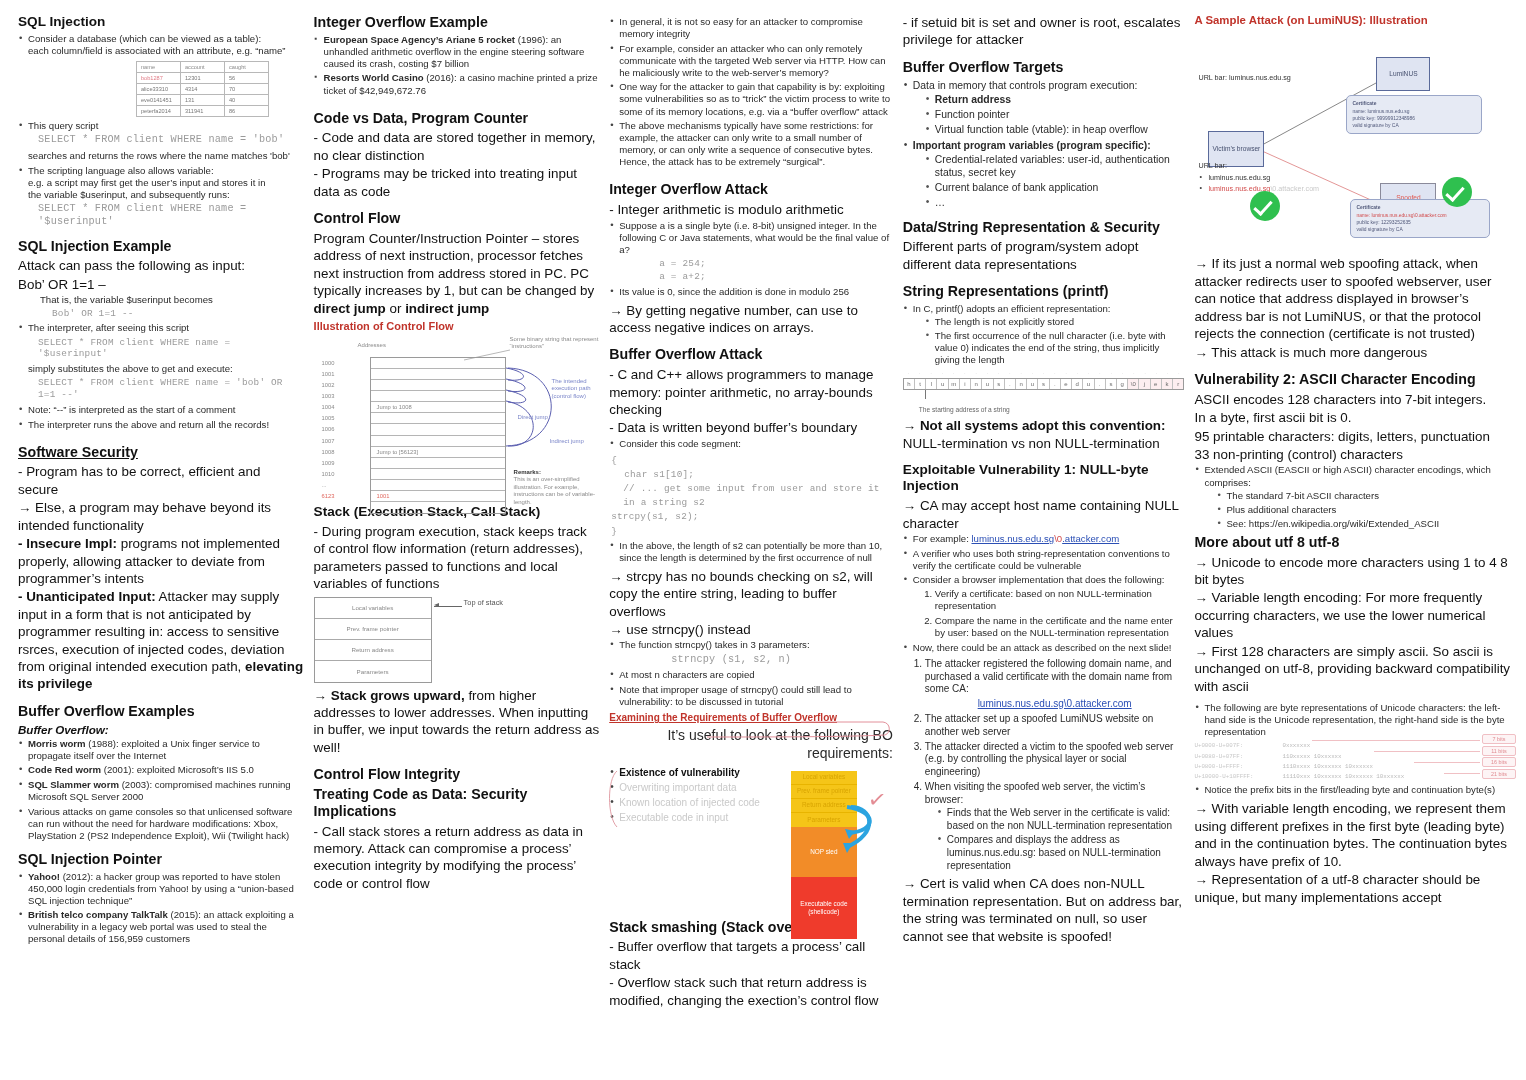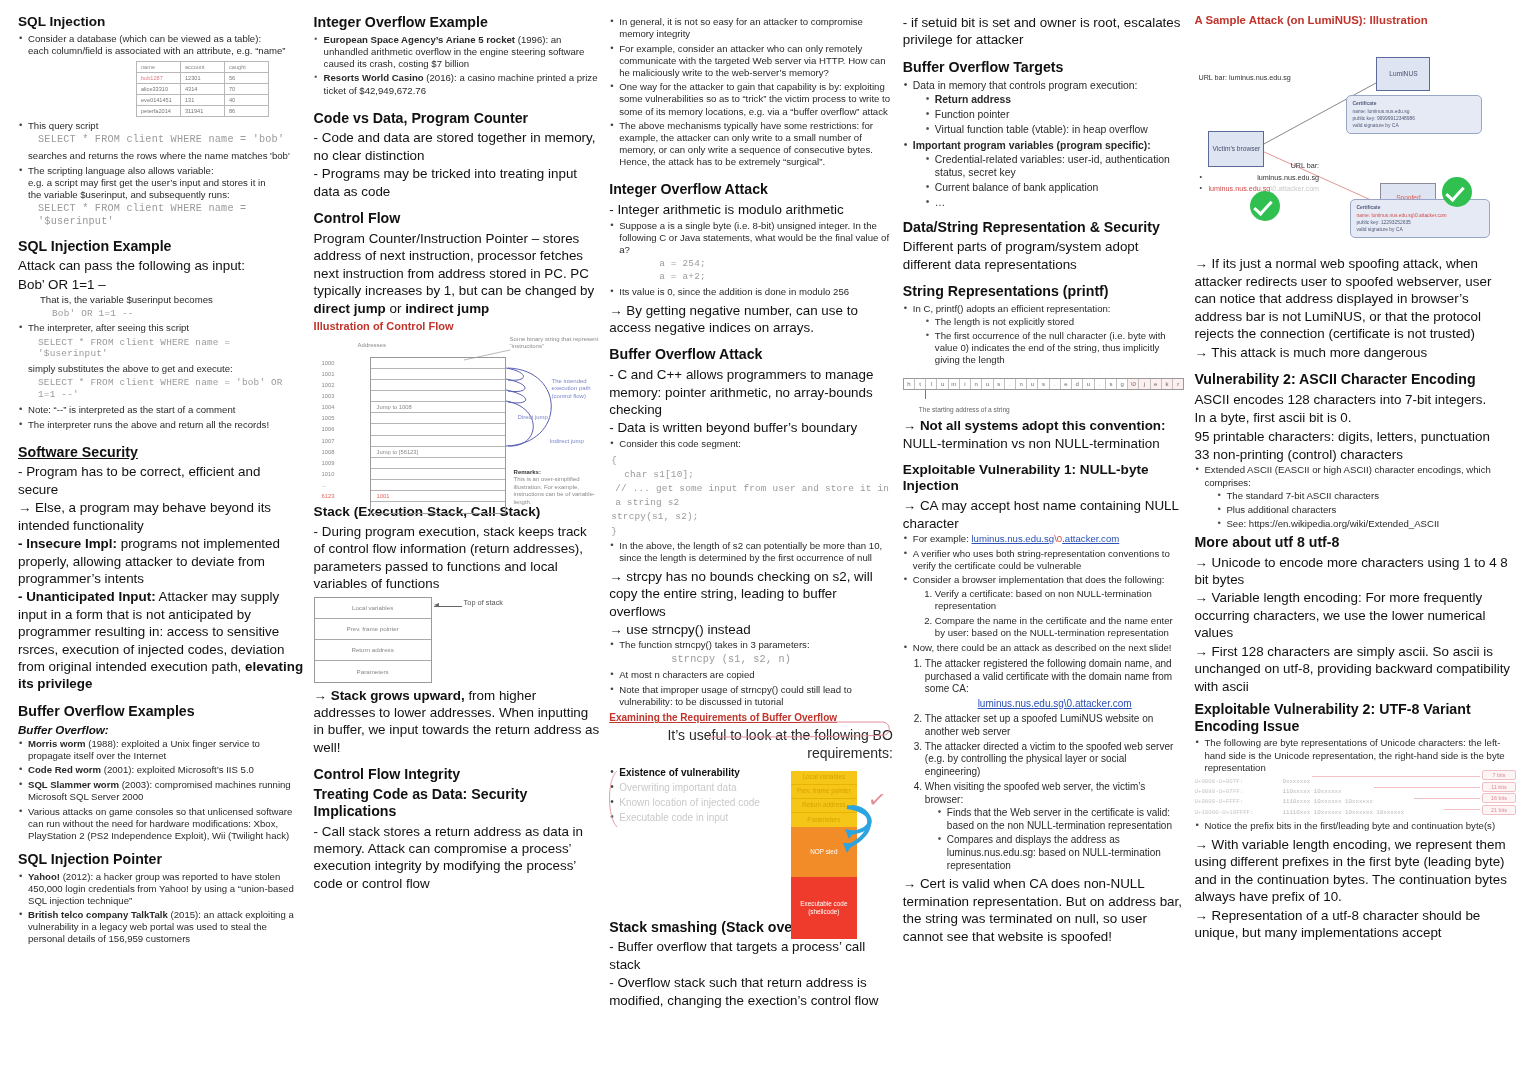--- a/index.html
+++ b/index.html
@@ -328,21 +328,21 @@
     <div class="gap"></div>
     <h2 class="sec big">Buffer Overflow Attack</h2>
     <div class="t">- C and C++ allows programmers to manage memory: pointer arithmetic, no array-bounds checking</div>
     <div class="t">- Data is written beyond buffer’s boundary</div>
     <ul class="b s">
       <li>Consider this code segment:</li>
     </ul>
     <div class="code" style="margin-left:2px; line-height:1.5;">
       <div>{</div>
       <div class="pink" style="margin-left:13px;">  char s1[10];</div>
-      <div class="pink" style="margin-left:4px;">    // ... get some input from user and store it in a string s2</div>
+      <div class="pink" style="margin-left:12px;">    // ... get some input from user and store it in a string s2</div>
       <div>  strcpy(s1, s2);</div>
       <div>}</div>
     </div>
     <ul class="b s">
       <li>In the above, the length of s2 can potentially be more than 10, since the length is determined by the first occurrence of null</li>
     </ul>
     <div class="t">→ strcpy has no bounds checking on s2, will copy the entire string, leading to buffer overflows</div>
     <div class="t">→ use strncpy() instead</div>
     <ul class="b s">
       <li>
@@ -541,21 +541,21 @@
         </div>
       <div class="abox" style="left:182px; top:24px; width:54px; height:34px;">
           <span>LumiNUS</span>
         </div>
       <div class="acert" style="left:152px; top:62px; width:136px;">
         <b>Certificate</b><br>
         <span>name: luminus.nus.edu.sg</span><br>
         <span>public key: 99999912348986</span><br>
         <span>valid signature by CA</span>
       </div>
-      <div class="aurl" style="left:4px; top:128px;text-align:right;">
+      <div class="aurl" style="left:4px; top:128px;">
         <div>URL bar:</div>
         <ul class="b" style="font-size:7.2px; margin-top:1px;">
           <li>luminus.nus.edu.sg</li>
           <li><span class="redt">luminus.nus.edu.sg</span><span class="faded">\0.attacker.com</span></li>
         </ul>
       </div>
       <div class="abox" style="left:186px; top:150px; width:56px; height:38px; color:#e0564f; border-color:#8a8a9a;">
           <span>Spoofed LumiNUS</span>
         </div>
       <div class="acert" style="left:156px; top:166px; width:140px;">
@@ -587,21 +587,20 @@
         </ul>
       </li>
     </ul>
 
     <h2 class="sec big">More about utf 8 utf-8</h2>
     <div class="t">→ Unicode to encode more characters using 1 to 4 8 bit bytes</div>
     <div class="t">→ Variable length encoding: For more frequently occurring characters, we use the lower numerical values</div>
     <div class="t">→ First 128 characters are simply ascii. So ascii is unchanged on utf-8, providing backward compatibility with ascii</div>
 
     <div class="gap-s"></div>
-    <h2 class="sec big">Exploitable Vulnerability 2: UTF-8 Variant Encoding Issue</h2>
     <ul class="b s">
       <li>The following are byte representations of Unicode characters: the left-hand side is the Unicode representation, the right-hand side is the byte representation</li>
     </ul>
     <div class="utf8">
       <div class="row">
         <span class="uni">U+0000-U+007F:</span>
         <span class="byt">0xxxxxxx</span>
       </div>
       <div class="row">
         <span class="uni">U+0080-U+07FF:</span>

